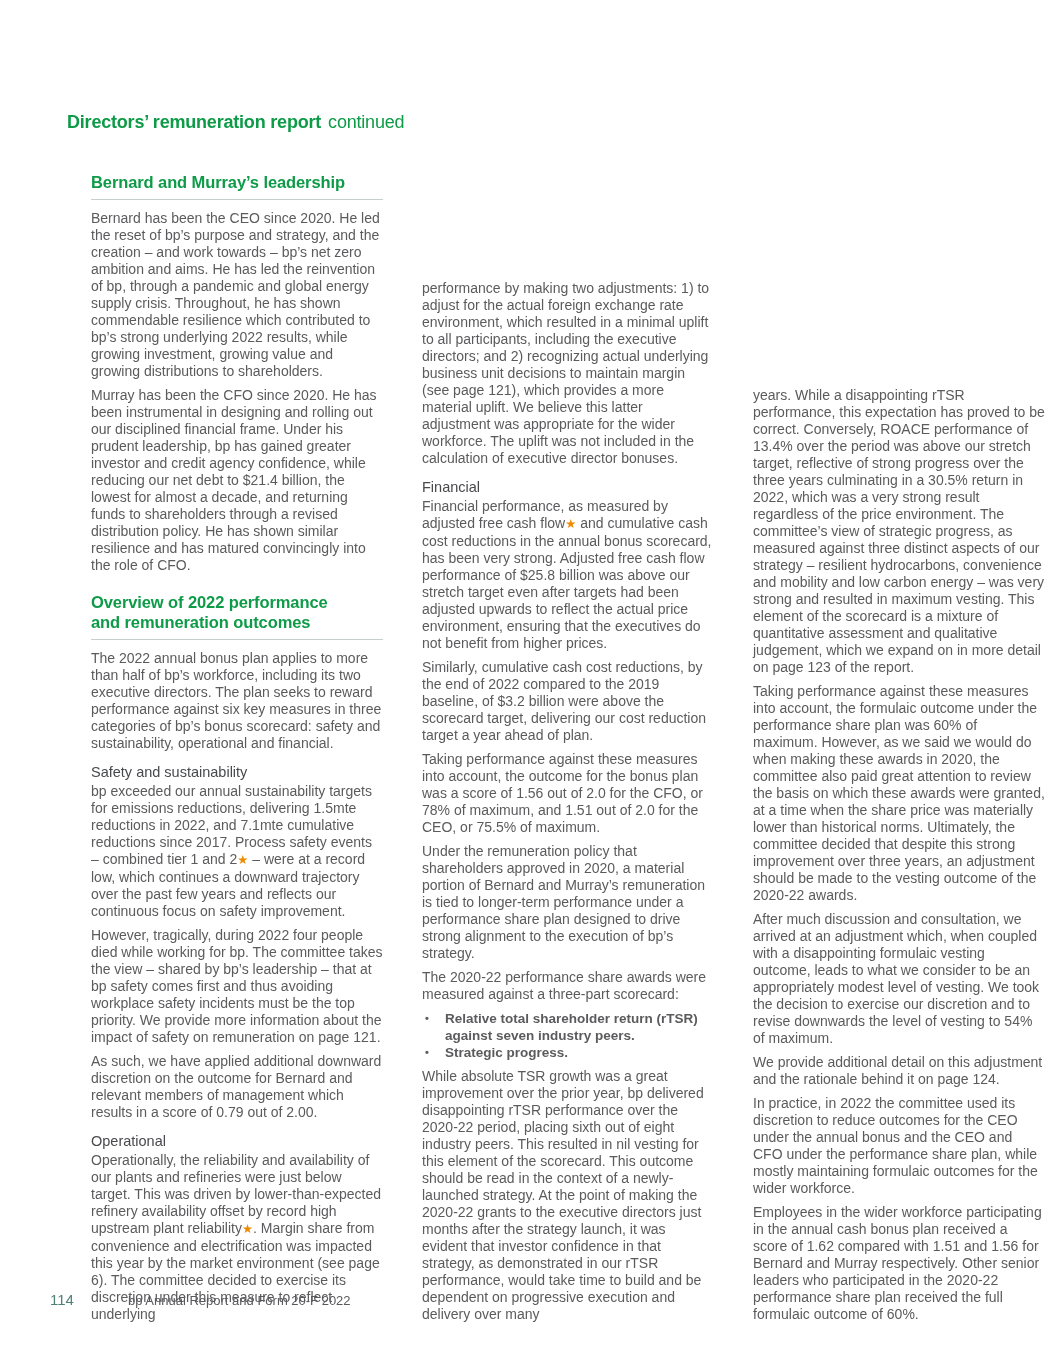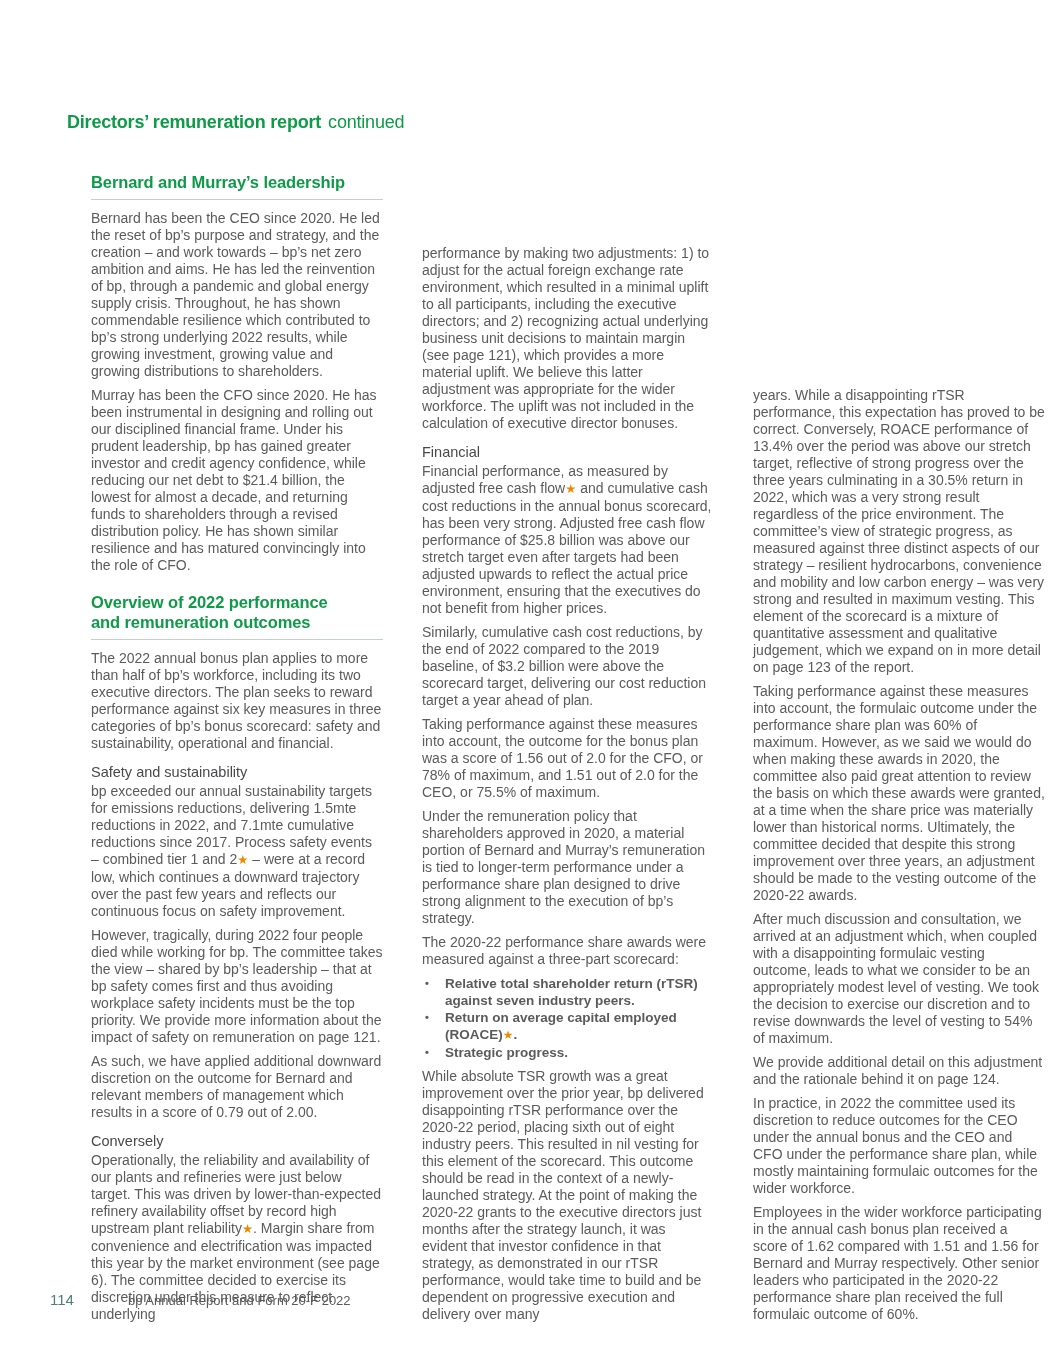--- a/index.html
+++ b/index.html
@@ -89,34 +89,33 @@
       <div class="column">
         <h2 class="sec first">Bernard and Murray’s leadership</h2>
         <p class="para">Bernard has been the CEO since 2020. He led the reset of bp’s purpose and strategy, and the creation – and work towards – bp’s net zero ambition and aims. He has led the reinvention of bp, through a pandemic and global energy supply crisis. Throughout, he has shown commendable resilience which contributed to bp’s strong underlying 2022 results, while growing investment, growing value and growing distributions to shareholders.</p>
         <p class="para">Murray has been the CFO since 2020. He has been instrumental in designing and rolling out our disciplined financial frame. Under his prudent leadership, bp has gained greater investor and credit agency confidence, while reducing our net debt to $21.4 billion, the lowest for almost a decade, and returning funds to shareholders through a revised distribution policy. He has shown similar resilience and has matured convincingly into the role of CFO.</p>
         <h2 class="sec">Overview of 2022 performance<br>and remuneration outcomes</h2>
         <p class="para">The 2022 annual bonus plan applies to more than half of bp’s workforce, including its two executive directors. The plan seeks to reward performance against six key measures in three categories of bp’s bonus scorecard: safety and sustainability, operational and financial.</p>
         <h3 class="sub">Safety and sustainability</h3>
         <p class="para">bp exceeded our annual sustainability targets for emissions reductions, delivering 1.5mte reductions in 2022, and 7.1mte cumulative reductions since 2017. Process safety events – combined tier 1 and 2<span class="star">★</span> – were at a record low, which continues a downward trajectory over the past few years and reflects our continuous focus on safety improvement.</p>
         <p class="para">However, tragically, during 2022 four people died while working for bp. The committee takes the view – shared by bp’s leadership – that at bp safety comes first and thus avoiding workplace safety incidents must be the top priority. We provide more information about the impact of safety on remuneration on page 121.</p>
         <p class="para">As such, we have applied additional downward discretion on the outcome for Bernard and relevant members of management which results in a score of 0.79 out of 2.00.</p>
-        <h3 class="sub">Conversely</h3>
+        <h3 class="sub">Operational</h3>
         <p class="para">Operationally, the reliability and availability of our plants and refineries were just below target. This was driven by lower-than-expected refinery availability offset by record high upstream plant reliability<span class="star">★</span>. Margin share from convenience and electrification was impacted this year by the market environment (see page 6). The committee decided to exercise its discretion under this measure to reflect underlying</p>
       </div>
       <div class="column">
         <p class="para first">performance by making two adjustments: 1) to adjust for the actual foreign exchange rate environment, which resulted in a minimal uplift to all participants, including the executive directors; and 2) recognizing actual underlying business unit decisions to maintain margin (see page 121), which provides a more material uplift. We believe this latter adjustment was appropriate for the wider workforce. The uplift was not included in the calculation of executive director bonuses.</p>
         <h3 class="sub">Financial</h3>
         <p class="para">Financial performance, as measured by adjusted free cash flow<span class="star">★</span> and cumulative cash cost reductions in the annual bonus scorecard, has been very strong. Adjusted free cash flow performance of $25.8 billion was above our stretch target even after targets had been adjusted upwards to reflect the actual price environment, ensuring that the executives do not benefit from higher prices.</p>
         <p class="para">Similarly, cumulative cash cost reductions, by the end of 2022 compared to the 2019 baseline, of $3.2 billion were above the scorecard target, delivering our cost reduction target a year ahead of plan.</p>
         <p class="para">Taking performance against these measures into account, the outcome for the bonus plan was a score of 1.56 out of 2.0 for the CFO, or 78% of maximum, and 1.51 out of 2.0 for the CEO, or 75.5% of maximum.</p>
         <p class="para">Under the remuneration policy that shareholders approved in 2020, a material portion of Bernard and Murray’s remuneration is tied to longer-term performance under a performance share plan designed to drive strong alignment to the execution of bp’s strategy.</p>
         <p class="para">The 2020-22 performance share awards were measured against a three-part scorecard:</p>
         <ul class="bullets">
           <li>Relative total shareholder return (rTSR) against seven industry peers.</li>
-          <li>Return on average capital employed (ROACE)<span class="star">★</span>.</li>
           <li>Strategic progress.</li>
         </ul>
         <p class="para">While absolute TSR growth was a great improvement over the prior year, bp delivered disappointing rTSR performance over the 2020-22 period, placing sixth out of eight industry peers. This resulted in nil vesting for this element of the scorecard. This outcome should be read in the context of a newly-launched strategy. At the point of making the 2020-22 grants to the executive directors just months after the strategy launch, it was evident that investor confidence in that strategy, as demonstrated in our rTSR performance, would take time to build and be dependent on progressive execution and delivery over many</p>
       </div>
       <div class="column">
         <p class="para first">years. While a disappointing rTSR performance, this expectation has proved to be correct. Conversely, ROACE performance of 13.4% over the period was above our stretch target, reflective of strong progress over the three years culminating in a 30.5% return in 2022, which was a very strong result regardless of the price environment. The committee’s view of strategic progress, as measured against three distinct aspects of our strategy – resilient hydrocarbons, convenience and mobility and low carbon energy – was very strong and resulted in maximum vesting. This element of the scorecard is a mixture of quantitative assessment and qualitative judgement, which we expand on in more detail on page 123 of the report.</p>
         <p class="para">Taking performance against these measures into account, the formulaic outcome under the performance share plan was 60% of maximum. However, as we said we would do when making these awards in 2020, the committee also paid great attention to review the basis on which these awards were granted, at a time when the share price was materially lower than historical norms. Ultimately, the committee decided that despite this strong improvement over three years, an adjustment should be made to the vesting outcome of the 2020-22 awards.</p>
         <p class="para">After much discussion and consultation, we arrived at an adjustment which, when coupled with a disappointing formulaic vesting outcome, leads to what we consider to be an appropriately modest level of vesting. We took the decision to exercise our discretion and to revise downwards the level of vesting to 54% of maximum.</p>
         <p class="para">We provide additional detail on this adjustment and the rationale behind it on page 124.</p>
         <p class="para">In practice, in 2022 the committee used its discretion to reduce outcomes for the CEO under the annual bonus and the CEO and CFO under the performance share plan, while mostly maintaining formulaic outcomes for the wider workforce.</p>

